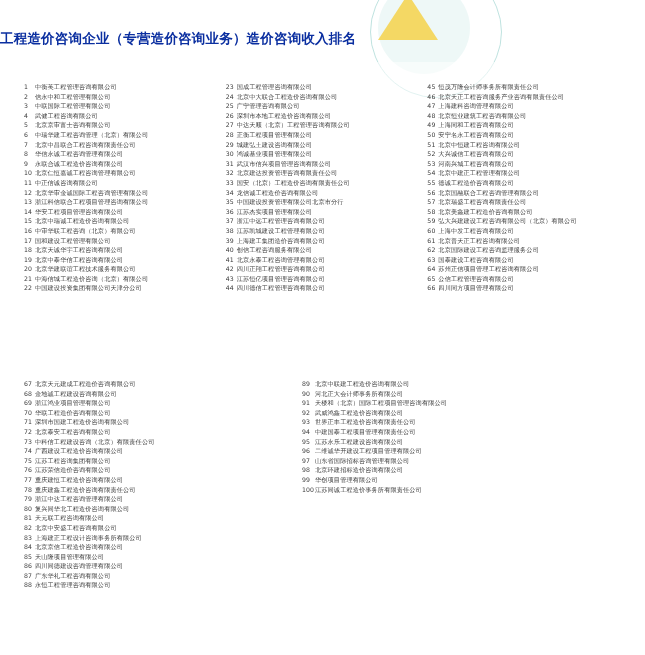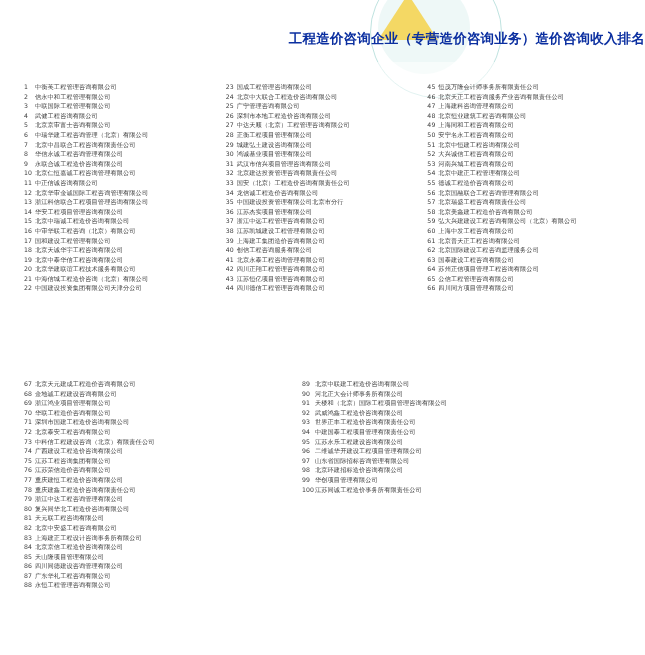--- a/index.html
+++ b/index.html
@@ -44,21 +44,21 @@
     border:2px solid #5ec9bf;
     border-radius:50%;
     border-color:#5ec9bf transparent transparent transparent;
     transform:rotate(25deg);
     pointer-events:none;
   }
 
   .title{
     position:absolute;
     top:30px;left:0;width:645px;
-    text-align:right;
+    text-align:left;
     font-size:13.5px;
     font-weight:bold;
     color:#0b2fa0;
     letter-spacing:.2px;
     z-index:3;
   }
 
   .sheet{
     position:absolute;
     top:62px;left:18px;

